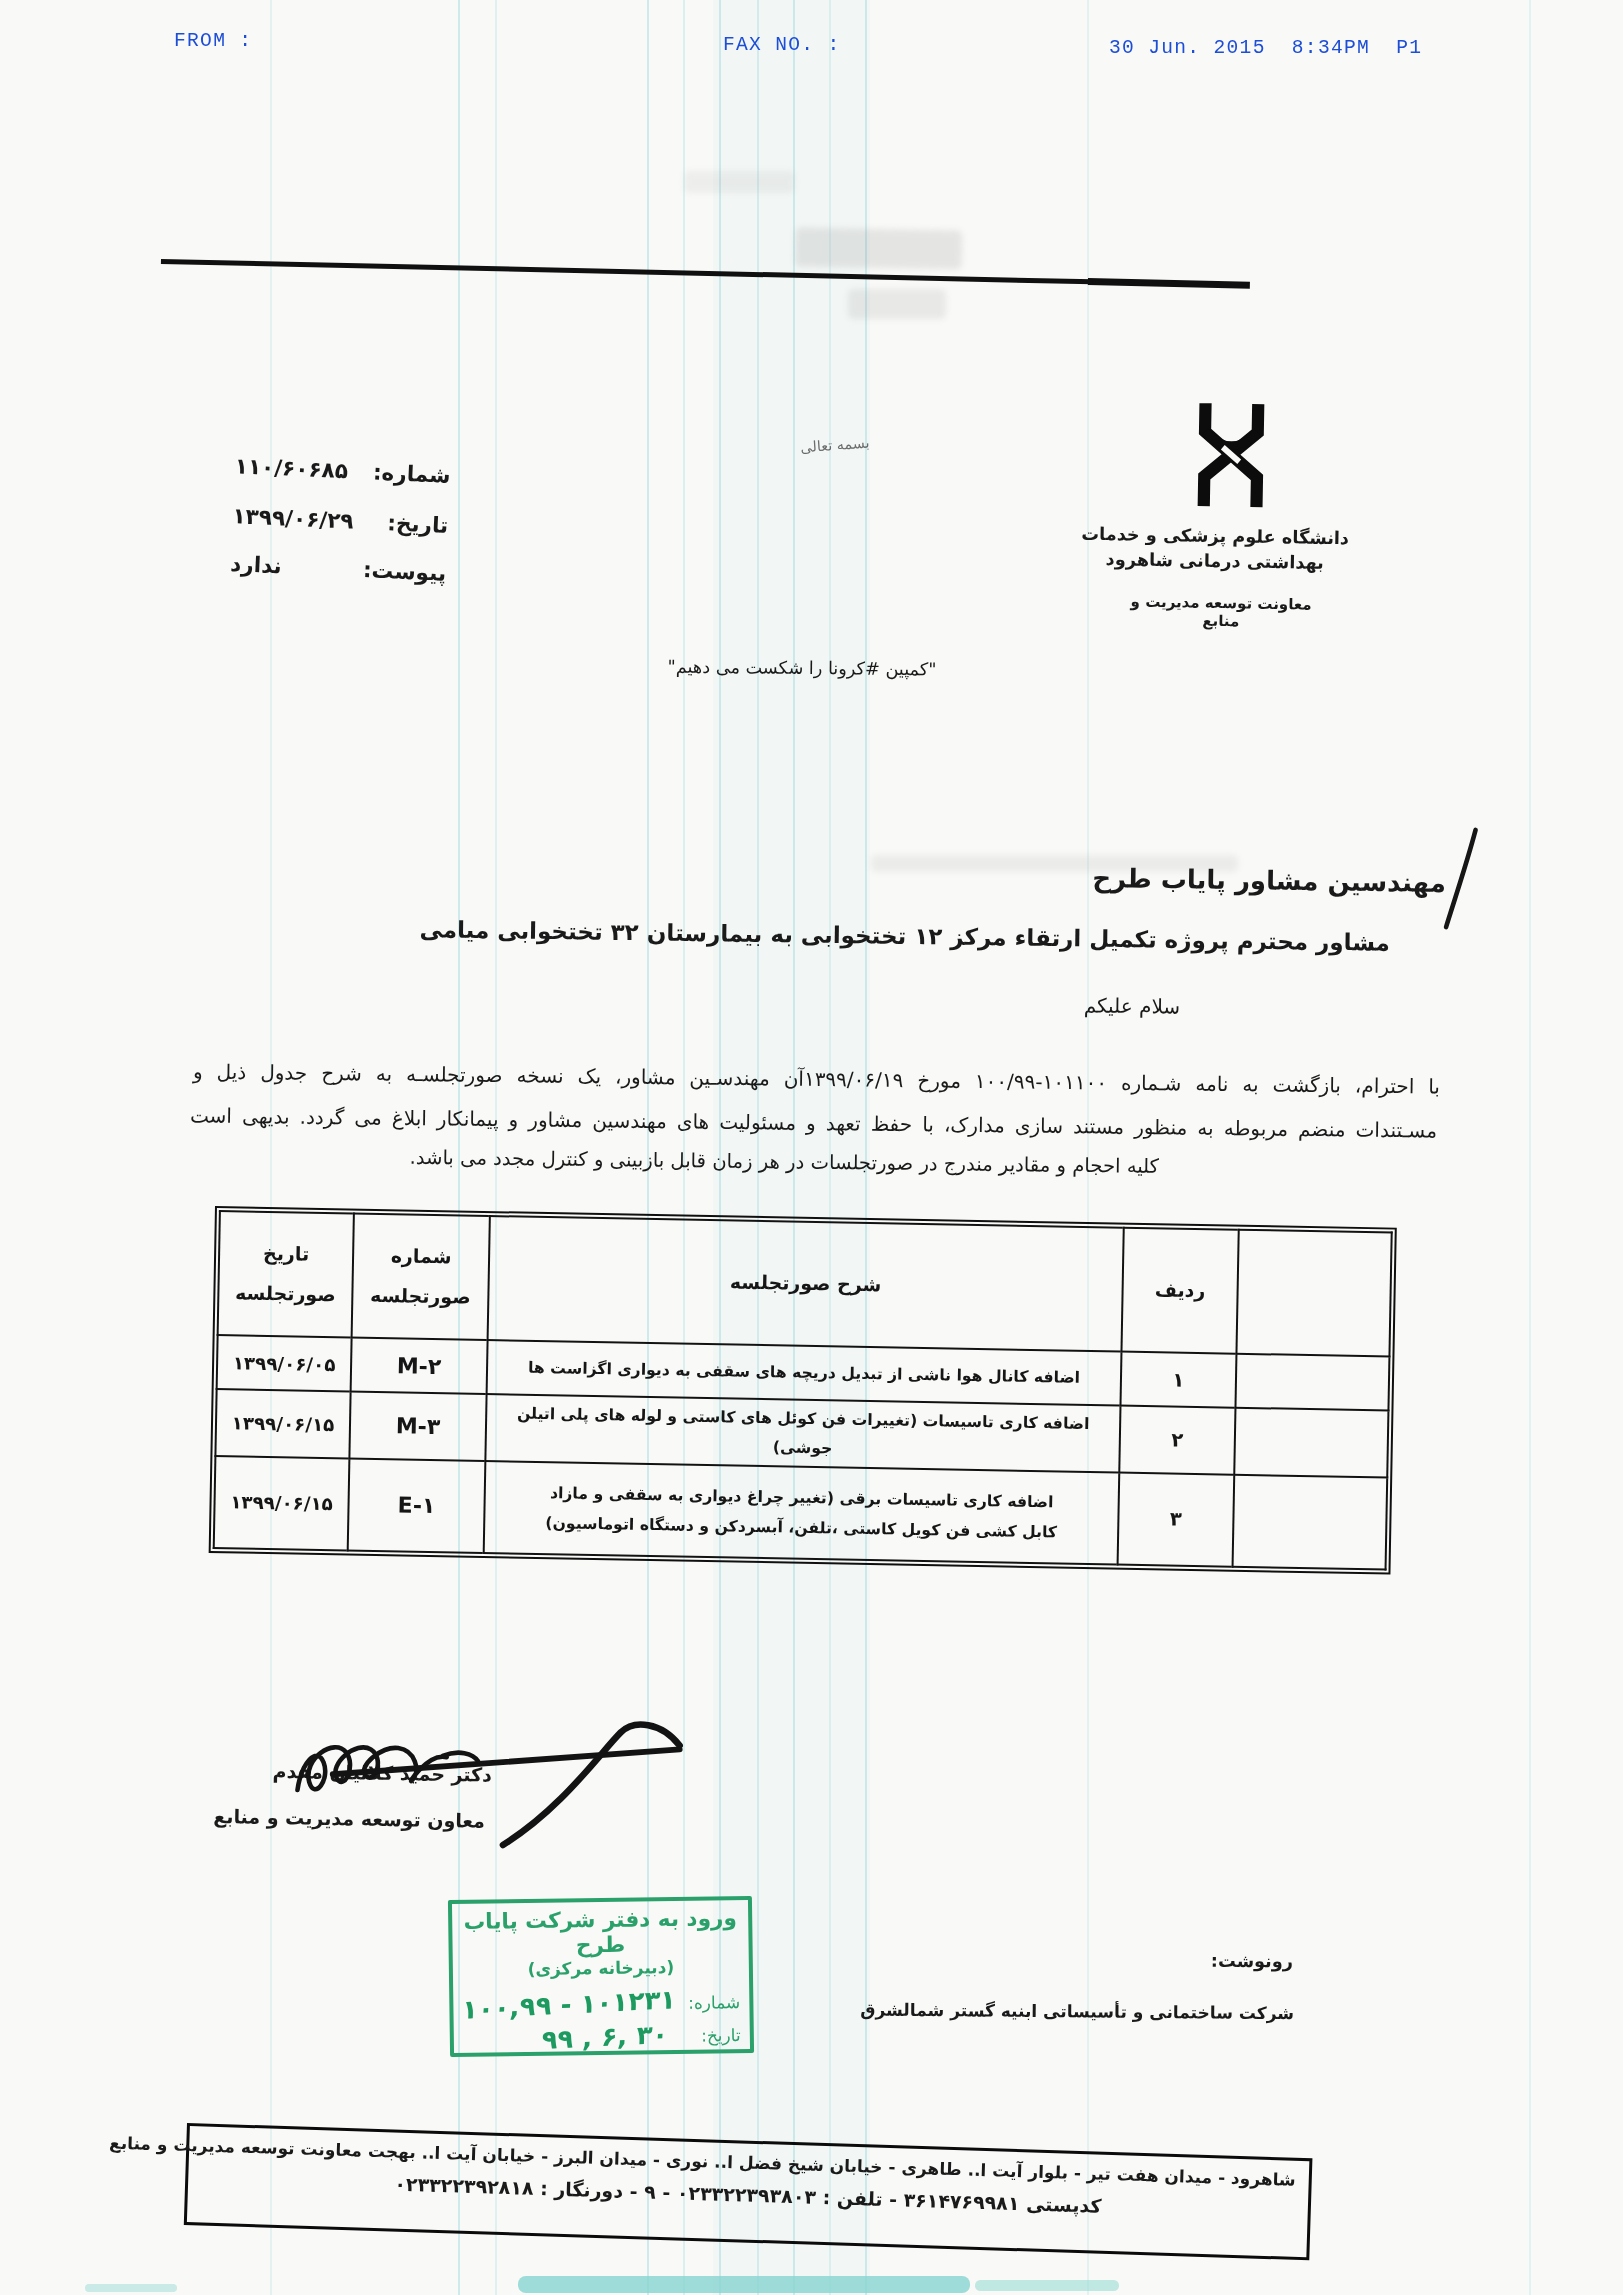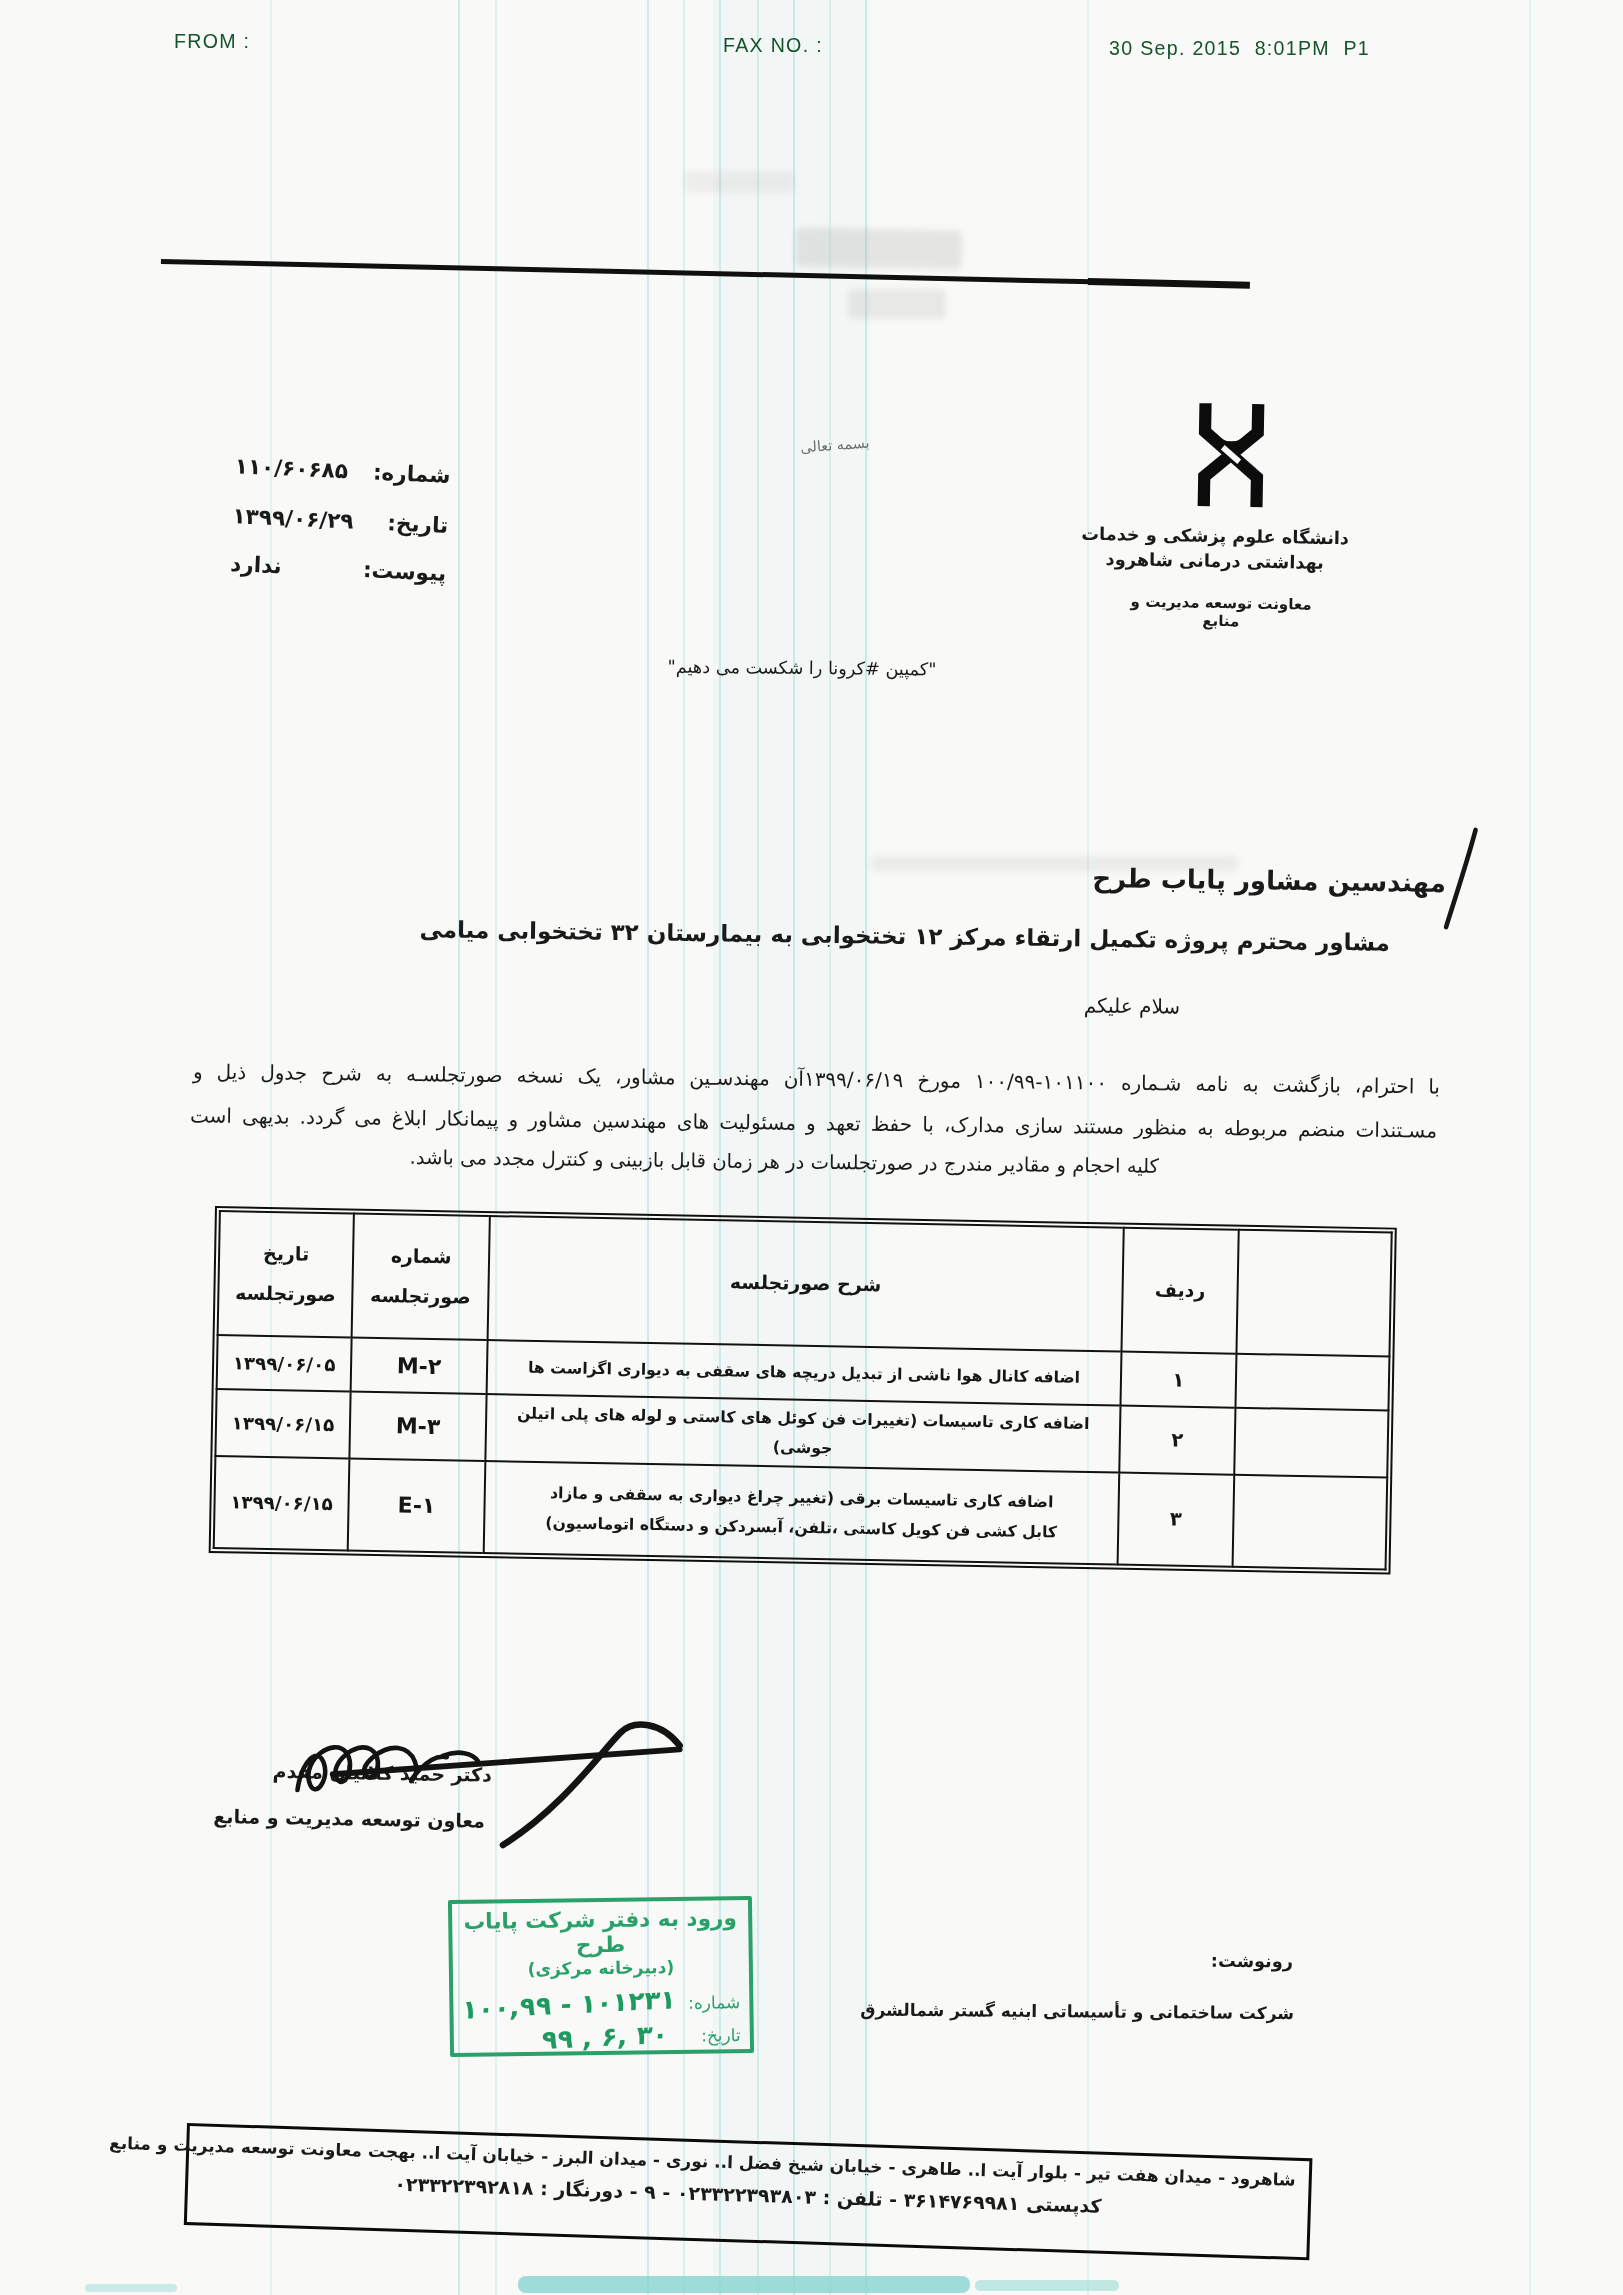--- a/index.html
+++ b/index.html
@@ -10,23 +10,23 @@
     overflow:hidden;
     color:#191919;
   }
   .abs{position:absolute;}
   .fa{
     font-family:"DejaVu Sans",sans-serif;
     direction:rtl;
     color:#1a1a1a;
   }
   .fax{
-    font-family:Liberation Sans, sans-serif;
+    font-family:Liberation Mono, monospace;
     font-size:19.6px;
-    color:#14532d;
+    color:#1d4ed8;
     letter-spacing:1.3px;
     white-space:pre;
   }
   .bold{font-weight:bold;}
   .center{text-align:center;}
   .right{text-align:right;}
   .nowrap{white-space:nowrap;}
   .justline{text-align:justify;text-align-last:justify;}
   .streak{position:absolute;top:0;bottom:0;width:2px;background:rgba(150,214,221,0.42);}
   .scanline{position:absolute;background:#101010;transform-origin:left top;}
@@ -97,21 +97,21 @@
     <div class="streak" style="left:793px;"></div>
     <div class="streak" style="left:829px;opacity:.6;"></div>
     <div class="streak" style="left:865px;"></div>
     <div class="streak" style="left:1087px;opacity:.5;"></div>
     <div class="streak" style="left:1529px;opacity:.55;"></div>
     <div class="abs" style="left:713px;top:0;bottom:0;width:157px;background:rgba(160,220,226,0.08);"></div>
   </div>
 
   <div class="abs fax" style="left:174px;top:30px;">FROM :</div>
   <div class="abs fax" style="left:723px;top:34px;text-align:center;">FAX NO. :</div>
-  <div class="abs fax" style="left:1109px;top:37px;">30 Sep. 2015  8:01PM  P1</div>
+  <div class="abs fax" style="left:1109px;top:37px;">30 Jun. 2015  8:34PM  P1</div>
 
   <div class="scanline" style="left:161px;top:259px;width:932px;height:4.6px;transform:rotate(1.25deg);"></div>
   <div class="scanline" style="left:1088px;top:278px;width:162px;height:6.5px;transform:rotate(1.3deg);"></div>
 
   <div class="ghost" style="left:795px;top:229px;width:167px;height:39px;opacity:.18;transform:rotate(1deg);"></div>
   <div class="ghost" style="left:684px;top:171px;width:111px;height:22px;opacity:.10;"></div>
   <div class="ghost" style="left:848px;top:289px;width:98px;height:30px;opacity:.15;"></div>
   <div class="ghost" style="left:871px;top:855px;width:367px;height:17px;opacity:.12;"></div>
 
   <div class="abs" style="left:1186px;top:399px;width:90px;height:111px;transform:rotate(1deg);">

